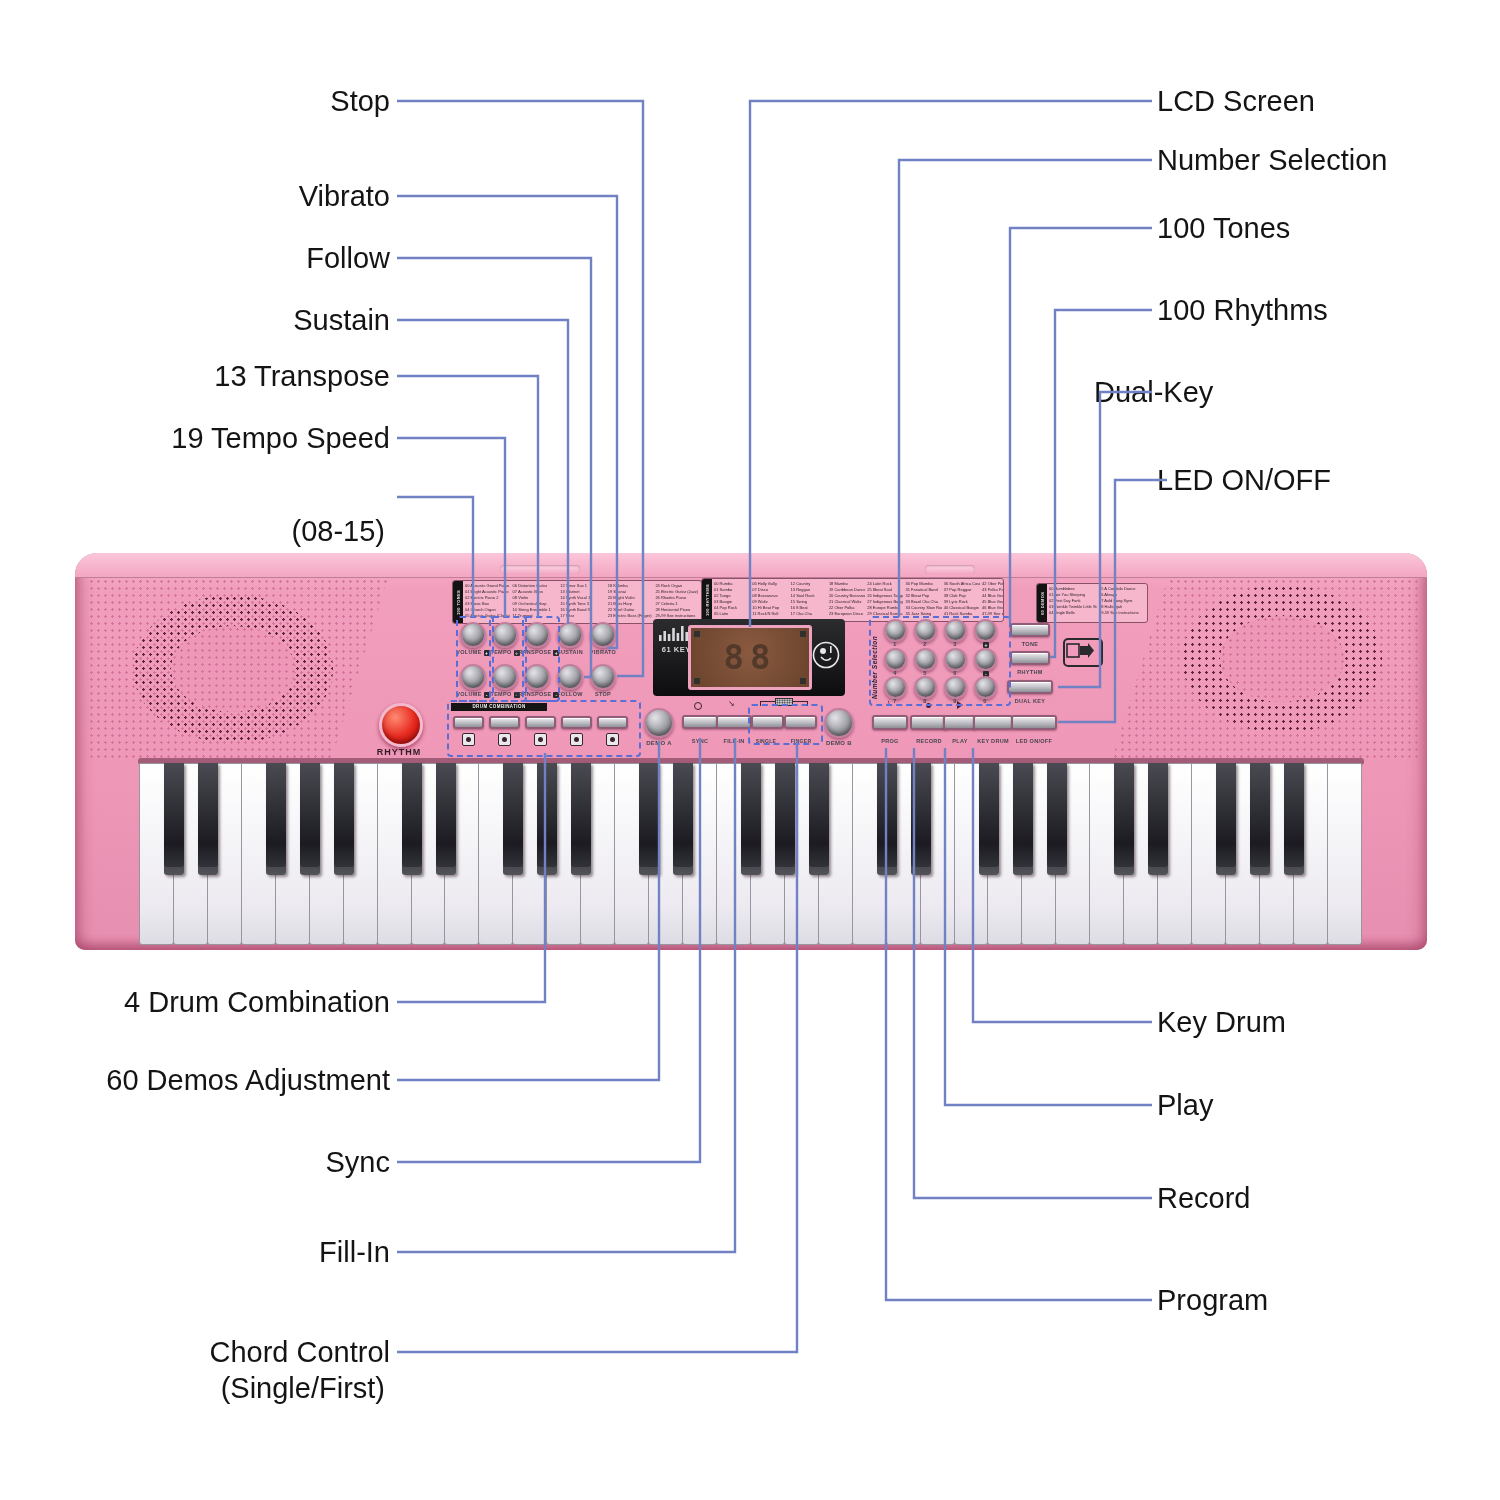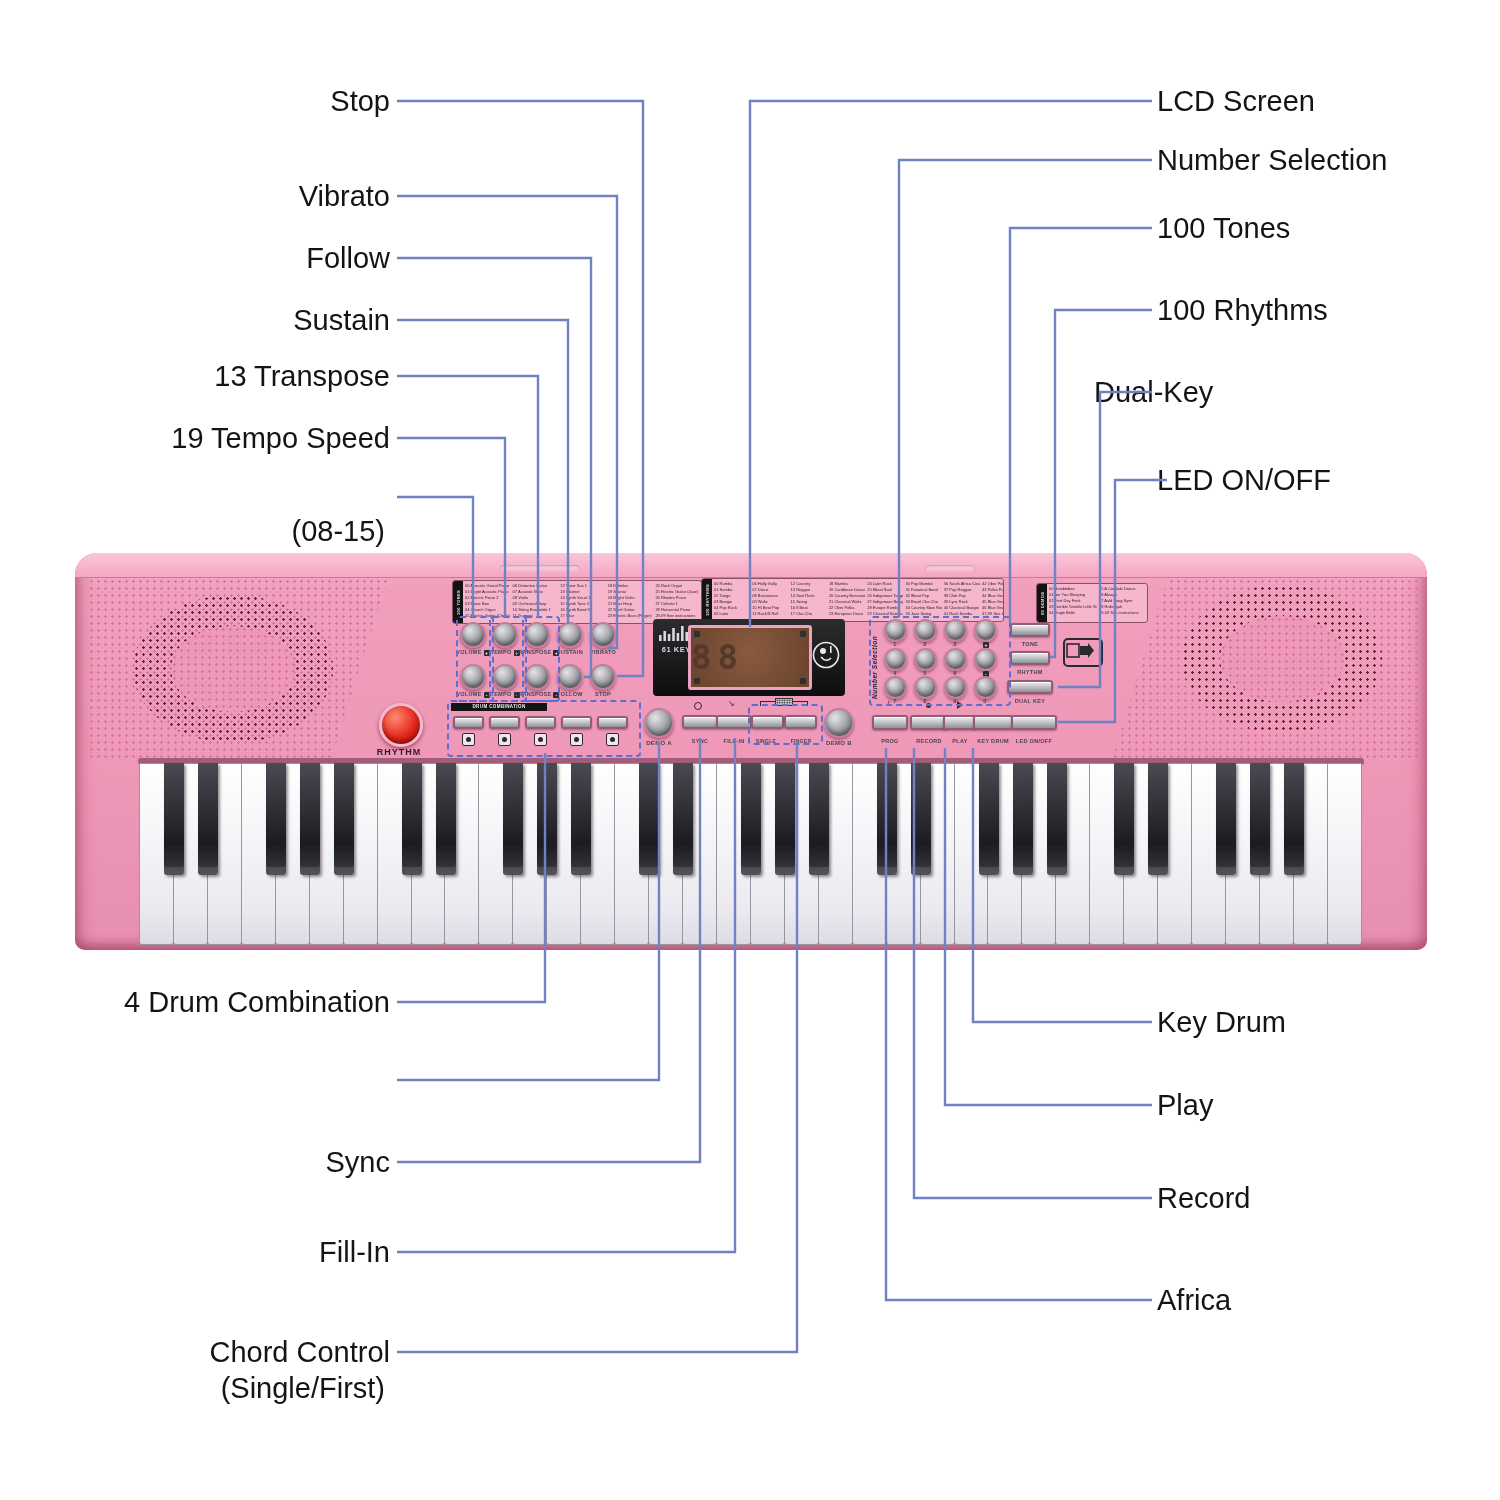--- a/index.html
+++ b/index.html
@@ -48,21 +48,21 @@
   .vtab{background:#131313;color:#eee;writing-mode:vertical-rl;transform:rotate(180deg);
     font-size:4px;font-weight:bold;display:flex;align-items:center;justify-content:center;
     letter-spacing:.4px;flex:0 0 10px;}
   .lst-col{flex:1;padding:2px 2px 0 2px;overflow:hidden;}
   .lst-item{font-size:4px;line-height:1.5;white-space:nowrap;color:#33202c;}
   .lcd-panel{position:absolute;left:653px;top:619px;width:192px;height:77px;border-radius:4px;z-index:4;
     background:linear-gradient(180deg,#2c2c2e,#0d0d0f);}
   .lcd-screen{position:absolute;left:35px;top:6px;width:118px;height:59px;border:3px solid #eda2bf;
     border-radius:3px;background:radial-gradient(circle at 50% 40%,#8a5a40,#6e462f 85%);}
   .lcd-digits{font-family:"DejaVu Sans Mono",monospace;font-size:34px;font-weight:bold;color:#53392a;
-    text-align:left;line-height:58px;letter-spacing:6px;border-radius:22px;}
+    text-align:center;line-height:58px;letter-spacing:6px;border-radius:22px;}
   .scrw{position:absolute;width:6px;height:6px;background:#30302f;}
   .keysbar{position:absolute;left:4px;top:23px;width:44px;text-align:center;color:#d8d8dc;
     font-size:7.5px;font-weight:bold;letter-spacing:.5px;}
   .numsel-v{position:absolute;left:871px;top:621px;height:78px;writing-mode:vertical-rl;
     transform:rotate(180deg);font-size:6.5px;font-style:italic;font-weight:bold;color:#23233a;
     letter-spacing:.5px;z-index:4;}
   .led-box{position:absolute;left:1063px;top:638px;width:36px;height:25px;border:2px solid #2a2a2e;
     border-radius:5px;z-index:4;}
   .icon-dot{position:absolute;width:5px;height:5px;border-radius:50%;background:#3c2330;z-index:4;}
   .icon-play{position:absolute;width:0;height:0;border-left:6px solid #3c2330;
@@ -384,34 +384,35 @@
       <polyline points="1152,1300 886,1300 886,748" fill="none" stroke="#7081c4" stroke-width="2.4"></polyline>
     </svg>
 <div class="callout-label" style="top: 84px; right: 1110px; text-align: right;">Stop</div>
     <div class="callout-label" style="top: 179px; right: 1110px; text-align: right;">Vibrato</div>
     <div class="callout-label" style="top: 241px; right: 1110px; text-align: right;">Follow</div>
     <div class="callout-label" style="top: 303px; right: 1110px; text-align: right;">Sustain</div>
     <div class="callout-label" style="top: 359px; right: 1110px; text-align: right;">13 Transpose</div>
     <div class="callout-label" style="top: 421px; right: 1110px; text-align: right;">19 Tempo Speed</div>
     <div class="callout-label" style="top: 514px; right: 1115px; text-align: right;">(08-15)</div>
     <div class="callout-label" style="top: 985px; right: 1110px; text-align: right;">4 Drum Combination</div>
+    <div class="callout-label" style="top: 1063px; right: 1110px; text-align: right;">60 Demos Adjustment</div>
     <div class="callout-label" style="top: 1145px; right: 1110px; text-align: right;">Sync</div>
     <div class="callout-label" style="top: 1235px; right: 1110px; text-align: right;">Fill-In</div>
     <div class="callout-label" style="top: 1335px; right: 1110px; text-align: right;">Chord Control</div>
     <div class="callout-label" style="top: 1371px; right: 1115px; text-align: right;">(Single/First)</div>
     <div class="callout-label" style="top: 84px; left: 1157px;">LCD Screen</div>
     <div class="callout-label" style="top: 143px; left: 1157px;">Number Selection</div>
     <div class="callout-label" style="top: 211px; left: 1157px;">100 Tones</div>
     <div class="callout-label" style="top: 293px; left: 1157px;">100 Rhythms</div>
     <div class="callout-label" style="top: 375px; left: 1094px;">Dual-Key</div>
     <div class="callout-label" style="top: 463px; left: 1157px;">LED ON/OFF</div>
     <div class="callout-label" style="top: 1005px; left: 1157px;">Key Drum</div>
     <div class="callout-label" style="top: 1088px; left: 1157px;">Play</div>
     <div class="callout-label" style="top: 1181px; left: 1157px;">Record</div>
-    <div class="callout-label" style="top: 1283px; left: 1157px;">Africa</div>
+    <div class="callout-label" style="top: 1283px; left: 1157px;">Program</div>
     <div class="rbtn" style="left: 460px; top: 622px; width: 22px; height: 22px;"></div>
     <div class="plabel" style="left: 433px; top: 649px; width: 80px; font-size: 5.5px;"><span>VOLUME</span><span class="sign">+</span></div>
     <div class="rbtn" style="left: 492px; top: 622px; width: 22px; height: 22px;"></div>
     <div class="plabel" style="left: 465px; top: 649px; width: 80px; font-size: 5.5px;"><span>TEMPO</span><span class="sign">+</span></div>
     <div class="rbtn" style="left: 524px; top: 622px; width: 22px; height: 22px;"></div>
     <div class="plabel" style="left: 497px; top: 649px; width: 80px; font-size: 5.5px;"><span>TRANSPOSE</span><span class="sign">+</span></div>
     <div class="rbtn" style="left: 557px; top: 622px; width: 22px; height: 22px;"></div>
     <div class="plabel" style="left: 530px; top: 649px; width: 80px; font-size: 5.5px;"><span>SUSTAIN</span></div>
     <div class="rbtn" style="left: 590px; top: 622px; width: 22px; height: 22px;"></div>
     <div class="plabel" style="left: 563px; top: 649px; width: 80px; font-size: 5.5px;"><span>VIBRATO</span></div>

